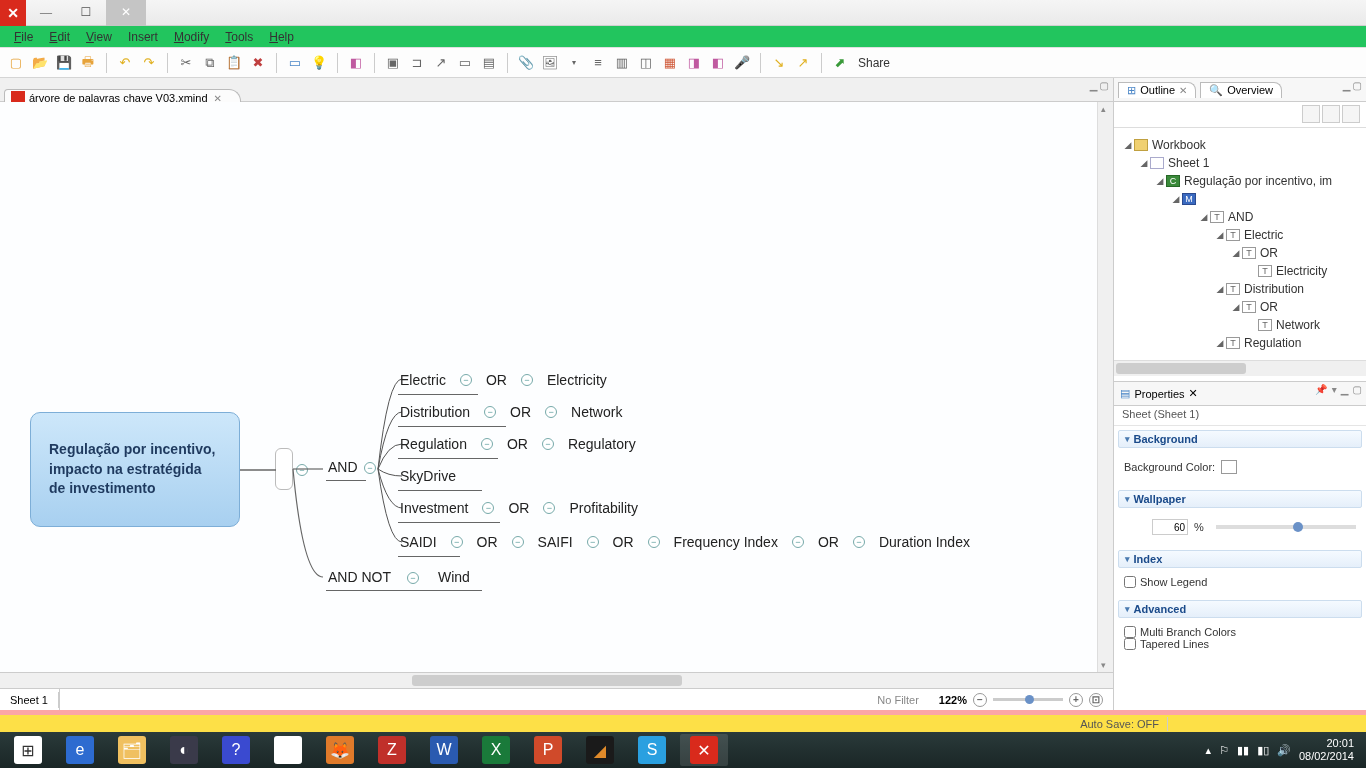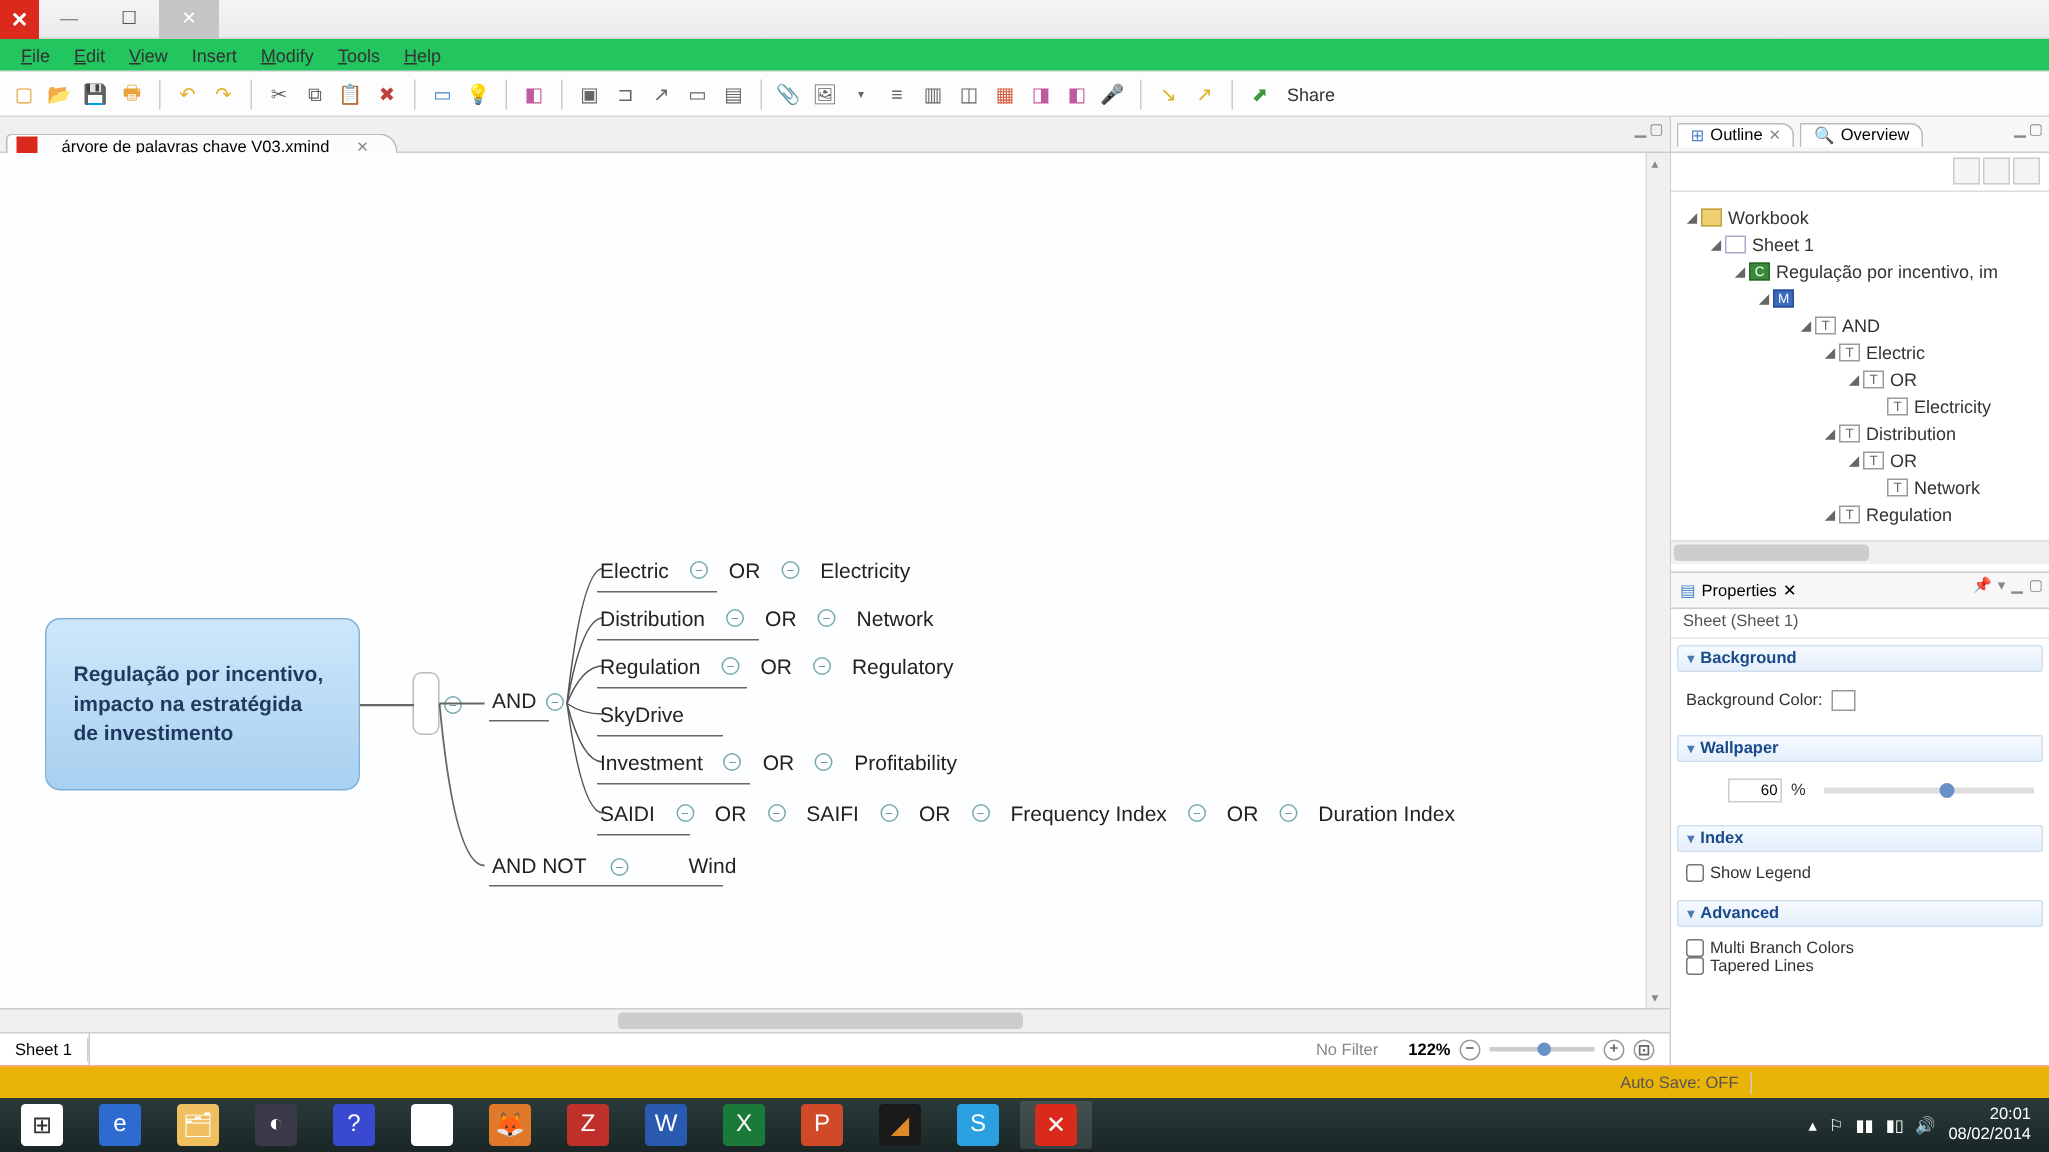--- a/index.html
+++ b/index.html
@@ -23,21 +23,21 @@
 .toolbar .tbtn { width:20px; height:20px; display:flex; align-items:center; justify-content:center; font-size:13px; color:#666; }
 .toolbar .tsep { width:1px; height:20px; background:#ccc; margin:0 4px; }
 .toolbar .share { font-size:12px; color:#333; margin-left:4px; }
 
 
 .main { display:flex; height: 632px; }
 
 
 .editor { flex:1; display:flex; flex-direction:column; border-right:1px solid #ccc; }
 .tabs { height: 24px; display:flex; align-items:center; background:#f0f0f0; border-bottom:1px solid #ccc; padding-left: 4px; position:relative;}
-.tab { display:flex; align-items:center; background:#fcfcfc; border:1px solid #bbb; border-bottom:none; border-radius: 4px 12px 0 0; padding: 1px 18px 1px 6px; font-size:11px; gap:16px;margin-top:16px;}
+.tab { display:flex; align-items:center; background:#fcfcfc; border:1px solid #bbb; border-bottom:none; border-radius: 4px 12px 0 0; padding: 1px 18px 1px 6px; font-size:11px; gap:4px;margin-top:16px;}
 .tab .tab-icon { width:14px; height:14px; background:#d92a1c; display:inline-block; }
 .tabs .tab-close { font-size:10px; color:#888; margin-left:2px;}
 .tabs .panebtns { position:absolute; right:4px; top:2px; display:flex; gap:2px; font-size:10px; color:#888;}
 
 .canvas-wrap { flex:1; position:relative; background:#fdfeff; overflow:hidden; }
 .canvas { position:absolute; inset:0; }
 
 
 .rootnode { position:absolute; left:30px; top:310px; width:210px; height:115px; background: linear-gradient(#cde7fa,#a8d0f0); border:1px solid #7daed7; border-radius:10px; padding:16px 18px; color:#1f3a5f; font-size:14px; display:flex; align-items:center; font-weight:600; line-height:1.4; }
 
@@ -95,21 +95,21 @@
 .section-body .row{display:flex;align-items:center;gap:6px;height:22px;}
 .colorswatch{width:16px;height:14px;border:1px solid #999;background:#fff;}
 .wallpaper-thumb{width:16px;height:14px;border:1px solid #999;background:linear-gradient(135deg,#8ac,#fc8);}
 .pct-input{width:36px;height:16px;border:1px solid #ccc;text-align:right;padding-right:2px;font-size:10px;}
 .slider{flex:1;height:4px;background:#ddd;position:relative;margin-left:6px;}
 .slider .sthumb{position:absolute;width:10px;height:10px;border-radius:50%;background:#6a91c7;top:-3px;left:55%;}
 .chk{display:flex;align-items:center;gap:4px;}
 .chk input{width:12px;height:12px;}
 
 
-.statusbar{height:22px;border-top:1px solid #fca5a5;display:flex;align-items:center;justify-content:flex-end;padding:0 10px;font-size:11px;color:#555;background:#eab308;}
+.statusbar{height:22px;border-top:5px solid #fca5a5;display:flex;align-items:center;justify-content:flex-end;padding:0 10px;font-size:11px;color:#555;background:#fde047;}
 .statusbar .sep{width:1px;height:14px;background:#ccc;margin:0 8px;}
 
 
 .taskbar { height:36px; background:linear-gradient(#2a3a3a,#1a2626); display:flex; align-items:center; padding:0 4px; gap:4px;}
 .taskbar .tbitem{width:48px;height:32px;display:flex;align-items:center;justify-content:center;border-radius:2px;}
 .taskbar .tbitem.active{background:rgba(255,255,255,0.12);}
 .taskbar .ticon{width:28px;height:28px;border-radius:3px;display:flex;align-items:center;justify-content:center;font-size:16px;color:#fff;}
 .taskbar .spacer{flex:1;}
 .taskbar .tray{display:flex;align-items:center;gap:8px;color:#fff;font-size:11px;padding:0 8px;}
 .taskbar .clock{text-align:right;line-height:1.2;}
@@ -208,21 +208,21 @@
 
         <svg class="conn" style="left:240px;top:367px;width:36px;height:2px;">
             <line x1="0" y1="1" x2="36" y2="1" stroke="#666" stroke-width="1.5"></line>
           </svg>
 
         <div class="branch-label" style="left:328px;top:357px;">AND</div>
         <div class="expand-dot" style="left:364px;top:360px;">−</div>
 
         <div class="branch-label" style="left:328px;top:467px;">AND NOT</div>
         <div class="expand-dot" style="left:407px;top:470px;">−</div>
-        <div class="branch-label" style="left:459px;top:467px;">Wind</div>
+        <div class="branch-label" style="left:438px;top:467px;">Wind</div>
 
         <svg class="conn" style="left:293px;top:345px;width:40px;height:140px;">
           <path d="M0 22 Q15 22 30 22" stroke="#666" fill="none" stroke-width="1.2"></path>
           <path d="M0 22 Q10 130 30 130" stroke="#666" fill="none" stroke-width="1.2"></path>
         </svg>
 
         <svg class="conn" style="left:378px;top:272px;width:26px;height:180px;">
           <path d="M0 95 Q10 5 24 5" stroke="#555" fill="none" stroke-width="1"></path>
           <path d="M0 95 Q10 38 24 38" stroke="#555" fill="none" stroke-width="1"></path>
           <path d="M0 95 Q10 70 24 70" stroke="#555" fill="none" stroke-width="1"></path>

